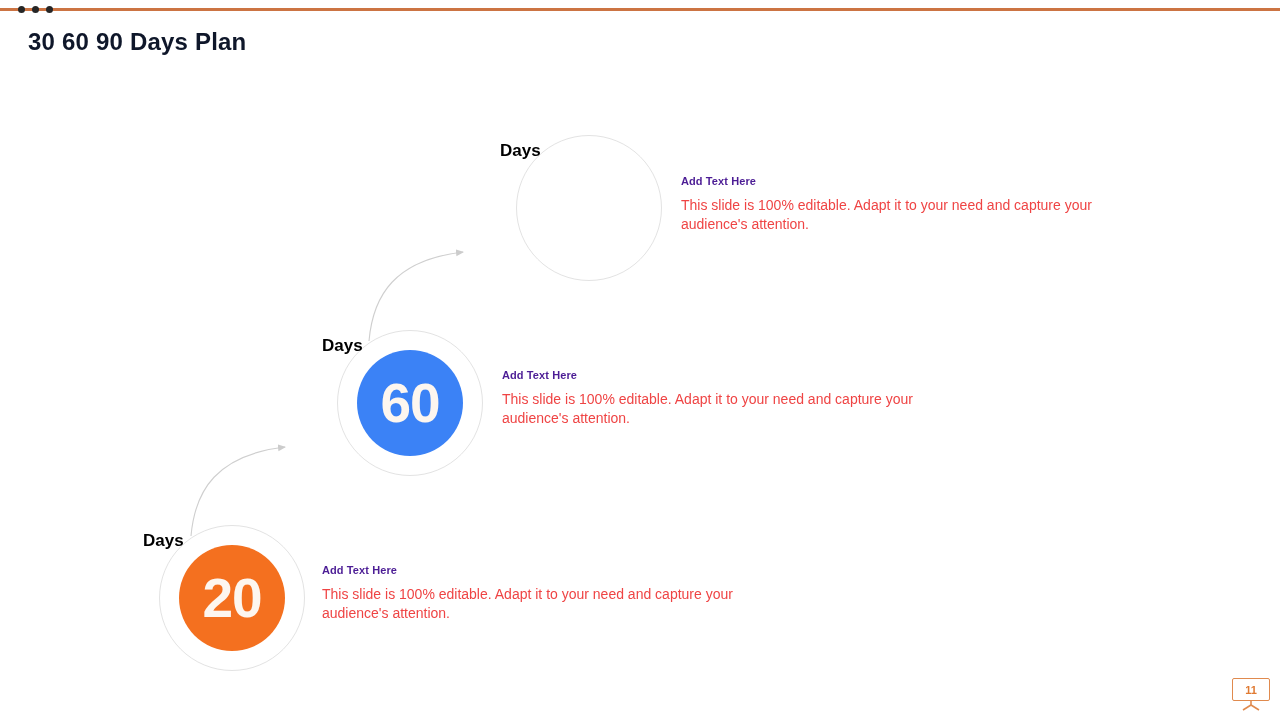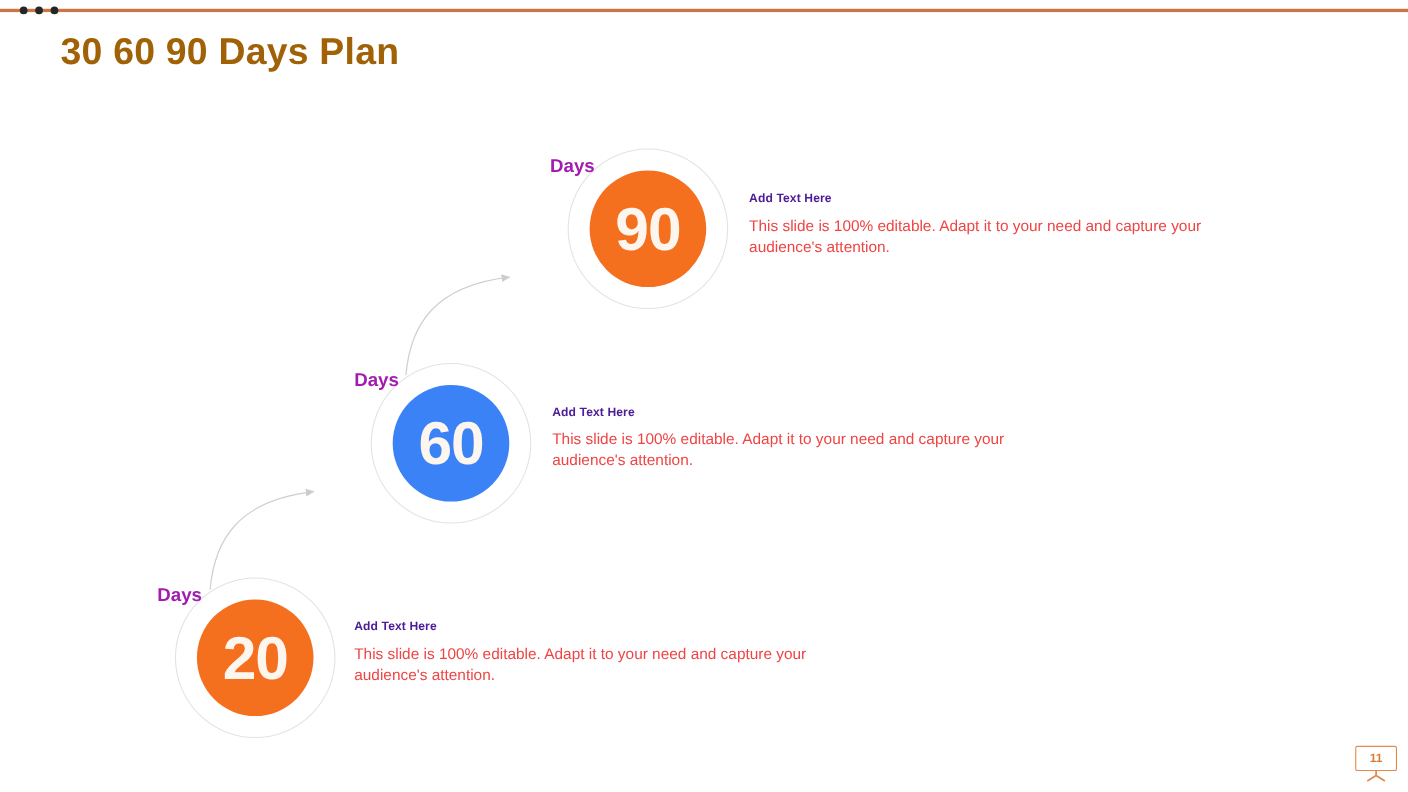--- a/index.html
+++ b/index.html
@@ -45,26 +45,25 @@
   }
   .topdots span:nth-child(1) { left: 0px; }
   .topdots span:nth-child(2) { left: 14px; }
   .topdots span:nth-child(3) { left: 28px; }
 
   
   .page-title {
     position: absolute;
     left: 28px;
     top: 28px;
-    font-size: 34px;
-    font-weight: bold;
-    color: #a16207;
+    font-size: 24px;
+    font-weight: bold;
+    color: #0f172a;
     letter-spacing: 0.2px;
     white-space: nowrap;
-    margin-left: 27px;
   }
 
   
   .step {
     position: absolute;
   }
 
   .ring {
     position: absolute;
     left: 0;
@@ -92,21 +91,21 @@
     line-height: 1;
     letter-spacing: -1px;
   }
   .bubble.orange { background: #f4701f; }
   .bubble.dark   { background: #3b82f6; }
 
   .days-label {
     position: absolute;
     font-size: 17px;
     font-weight: bold;
-    color: #a21caf;
+    color: #000000;
     white-space: nowrap;
   }
 
   
   .text-block {
     position: absolute;
     width: 440px;
   }
   .text-block h3 {
     font-size: 11px;
@@ -179,21 +178,20 @@
       </marker>
     </defs>
 
     <path d="M369,341 C373,295 395,260 463,252" fill="none" stroke="#cfcfcf" stroke-width="1.1" marker-end="url(#ah)"></path>
 
     <path d="M191,536 C195,490 217,455 285,447" fill="none" stroke="#cfcfcf" stroke-width="1.1" marker-end="url(#ah)"></path>
   </svg>
 
   <div class="step" style="left:516px; top:135px; width:146px; height:146px;">
     <div class="ring"></div>
-    <div class="bubble orange">90</div>
   </div>
   <div class="days-label" style="left:500px; top:141px;">Days</div>
   <div class="text-block" style="left:681px; top:175px;">
     <h3>Add Text Here</h3>
     <p>This slide is 100% editable. Adapt it to your need and capture your audience's attention.</p>
   </div>
 
   <div class="step" style="left:337px; top:330px; width:146px; height:146px;">
     <div class="ring"></div>
     <div class="bubble dark">60</div>

